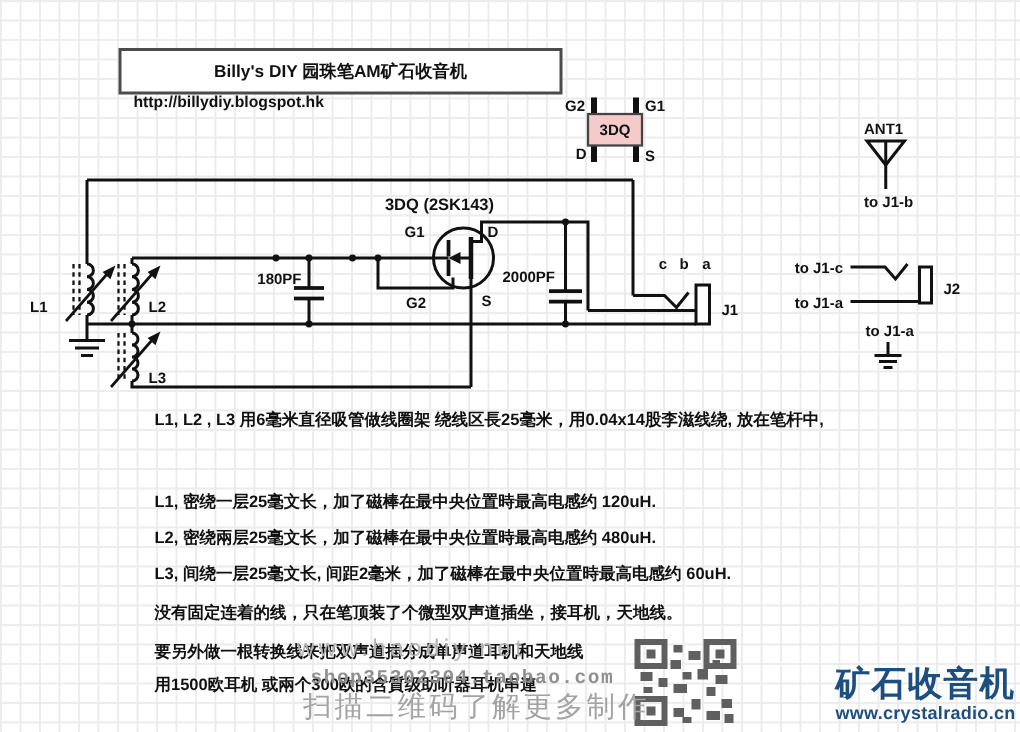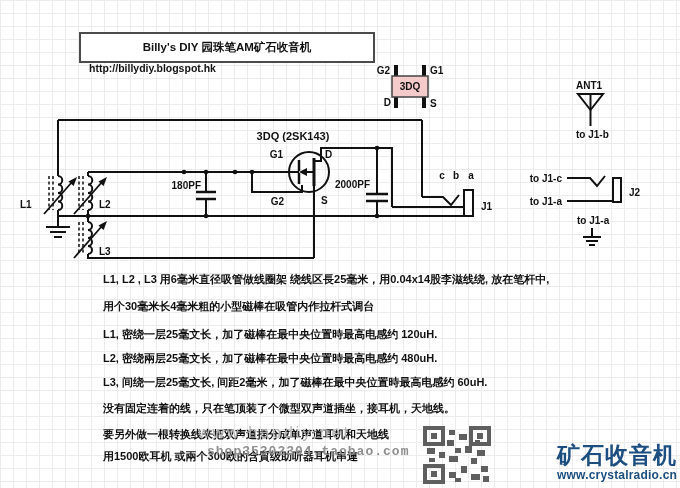--- a/index.html
+++ b/index.html
@@ -185,29 +185,29 @@
       <rect x="24" y="44" width="7" height="6"></rect>
         <rect x="46" y="46" width="9" height="6"></rect>
       <rect x="58" y="48" width="6" height="6"></rect>
         <rect x="30" y="50" width="6" height="4"></rect>
       <rect x="4" y="30" width="6" height="4"></rect>
         <rect x="50" y="12" width="5" height="5"></rect>
     </g>
   </svg>
 
   <div class="abs note" style="top:272px">L1, L2 , L3 用6毫米直径吸管做线圈架 绕线区長25毫米，用0.04x14股李滋线绕, 放在笔杆中,</div>
-  <div class="abs note" style="top:299px">用个30毫米长4毫米粗的小型磁棒在吸管内作拉杆式调台</div>
   <div class="abs note" style="top:327px">L1, 密绕一层25毫文长，加了磁棒在最中央位置時最高电感约 120uH.</div>
   <div class="abs note" style="top:351px">L2, 密绕兩层25毫文长，加了磁棒在最中央位置時最高电感约 480uH.</div>
   <div class="abs note" style="top:375px">L3, 间绕一层25毫文长, 间距2毫米，加了磁棒在最中央位置時最高电感约 60uH.</div>
   <div class="abs note" style="top:401px">没有固定连着的线，只在笔顶装了个微型双声道插坐，接耳机，天地线。</div>
   <div class="abs note" style="top:427px">要另外做一根转换线来把双声道插分成单声道耳机和天地线</div>
   <div class="abs note" style="top:449px">用1500欧耳机 或兩个300欧的含質级助听器耳机串連</div>
 
   <div id="wm-site" class="abs">www.haodiy.net</div>
   <div id="wm-shop" class="abs">shop35302304.taobao.com</div>
+  <div id="wm-scan" class="abs">扫描二维码了解更多制作</div>
 
   <div id="logo" class="abs">
     <div class="logo-main">矿石收音机</div>
     <div class="logo-sub">www.crystalradio.cn</div>
   </div>
 
 </div>
 
 </body></html>

